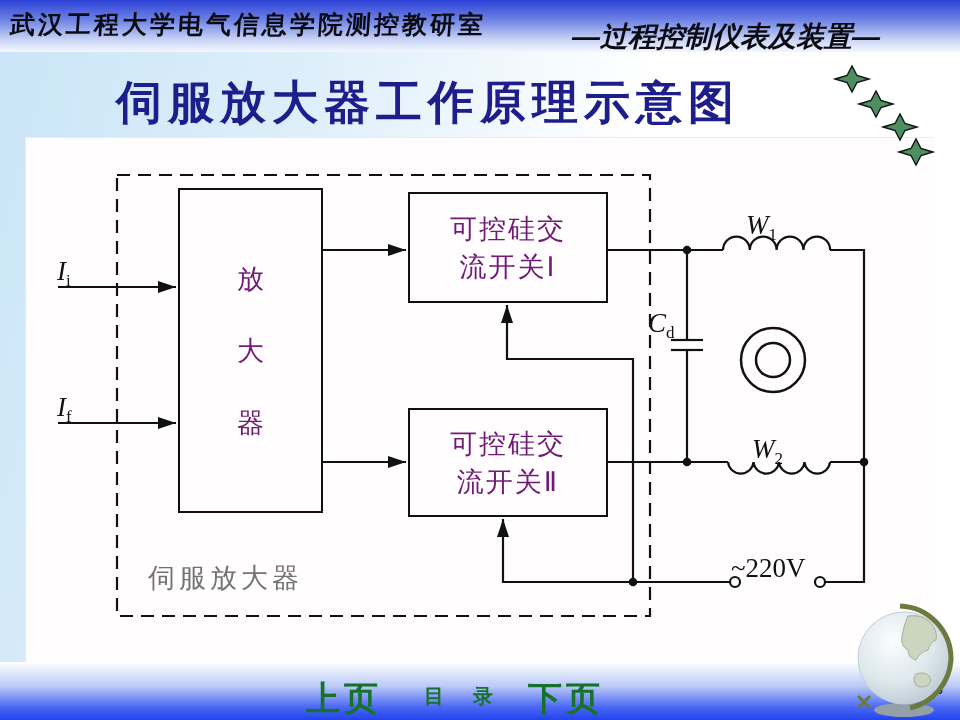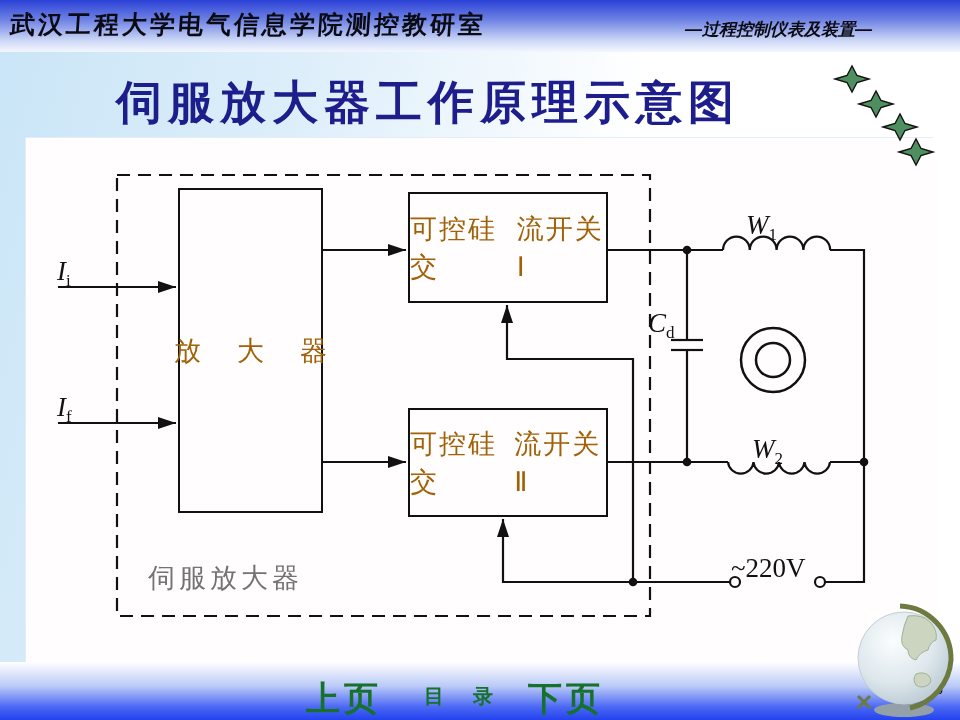--- a/index.html
+++ b/index.html
@@ -5,29 +5,29 @@
   html,body{margin:0;padding:0;background:#666;}
   .slide{position:relative;width:960px;height:720px;overflow:hidden;background:#fff;
          font-family:"Liberation Serif", serif;}
   .bg-tint{position:absolute;inset:0;background:linear-gradient(105deg,#c9e5f7 0%,#ddeefa 28%,#ffffff 58%,#ffffff 100%);}
   .panel{position:absolute;left:26px;top:138px;width:908px;height:536px;background:#fffdfe;
          box-shadow:-1px -1px 0 #e3edf5;}
   .header{position:absolute;left:0;top:0;width:960px;height:52px;
           background:linear-gradient(180deg,#2b41d6 0%,#6e82e4 38%,#ccd7f6 78%,#f4f7ff 100%);}
   .header-left{position:absolute;left:10px;top:8px;font-weight:bold;font-size:25px;color:#0b0b14;
                letter-spacing:3px;transform:skewX(-4deg);}
-  .header-right{position:absolute;right:88px;top:18px;font-family:"Liberation Sans",sans-serif;
-                font-weight:bold;font-style:italic;font-size:17px;color:#0b0b14;}
+  .header-right{position:absolute;right:80px;top:18px;font-family:"Liberation Sans",sans-serif;
+                font-weight:bold;font-style:italic;font-size:28px;color:#0b0b14;}
   .title{position:absolute;left:0;top:72px;width:856px;text-align:center;font-weight:bold;
          font-size:46px;letter-spacing:6px;color:#1d1d8c;}
   .stars{position:absolute;left:820px;top:55px;}
   .circuit{position:absolute;left:0;top:0;pointer-events:none;}
   .dbox{position:absolute;box-sizing:border-box;border:2.2px solid #111;background:#fffdfe;
-        display:flex;flex-direction:row;align-items:center;justify-content:center;
-        color:#a16207;font-size:27px;}
+        display:flex;flex-direction:column;align-items:center;justify-content:center;
+        color:#701a75;font-size:27px;}
   .amp{left:178px;top:188px;width:145px;height:325px;gap:36px;}
   .sw1{left:408px;top:192px;width:200px;height:111px;line-height:38px;letter-spacing:2px;}
   .sw2{left:408px;top:408px;width:200px;height:109px;line-height:38px;letter-spacing:2px;}
   .lbl{position:absolute;color:#111;font-size:27px;margin-top:10px;}
   .lbl i{font-style:italic;}
   .lbl sub{font-size:17px;}
   .servo-label{position:absolute;left:148px;top:560px;font-size:27px;letter-spacing:4px;color:#737373;}
   .footer{position:absolute;left:0;top:662px;width:960px;height:58px;
           background:linear-gradient(180deg,#ffffff 0%,#bac9f7 42%,#4a67f4 78%,#2342ee 100%);}
   .nav{position:absolute;font-weight:bold;color:#16722b;cursor:pointer;font-size:34px;letter-spacing:4px;}

